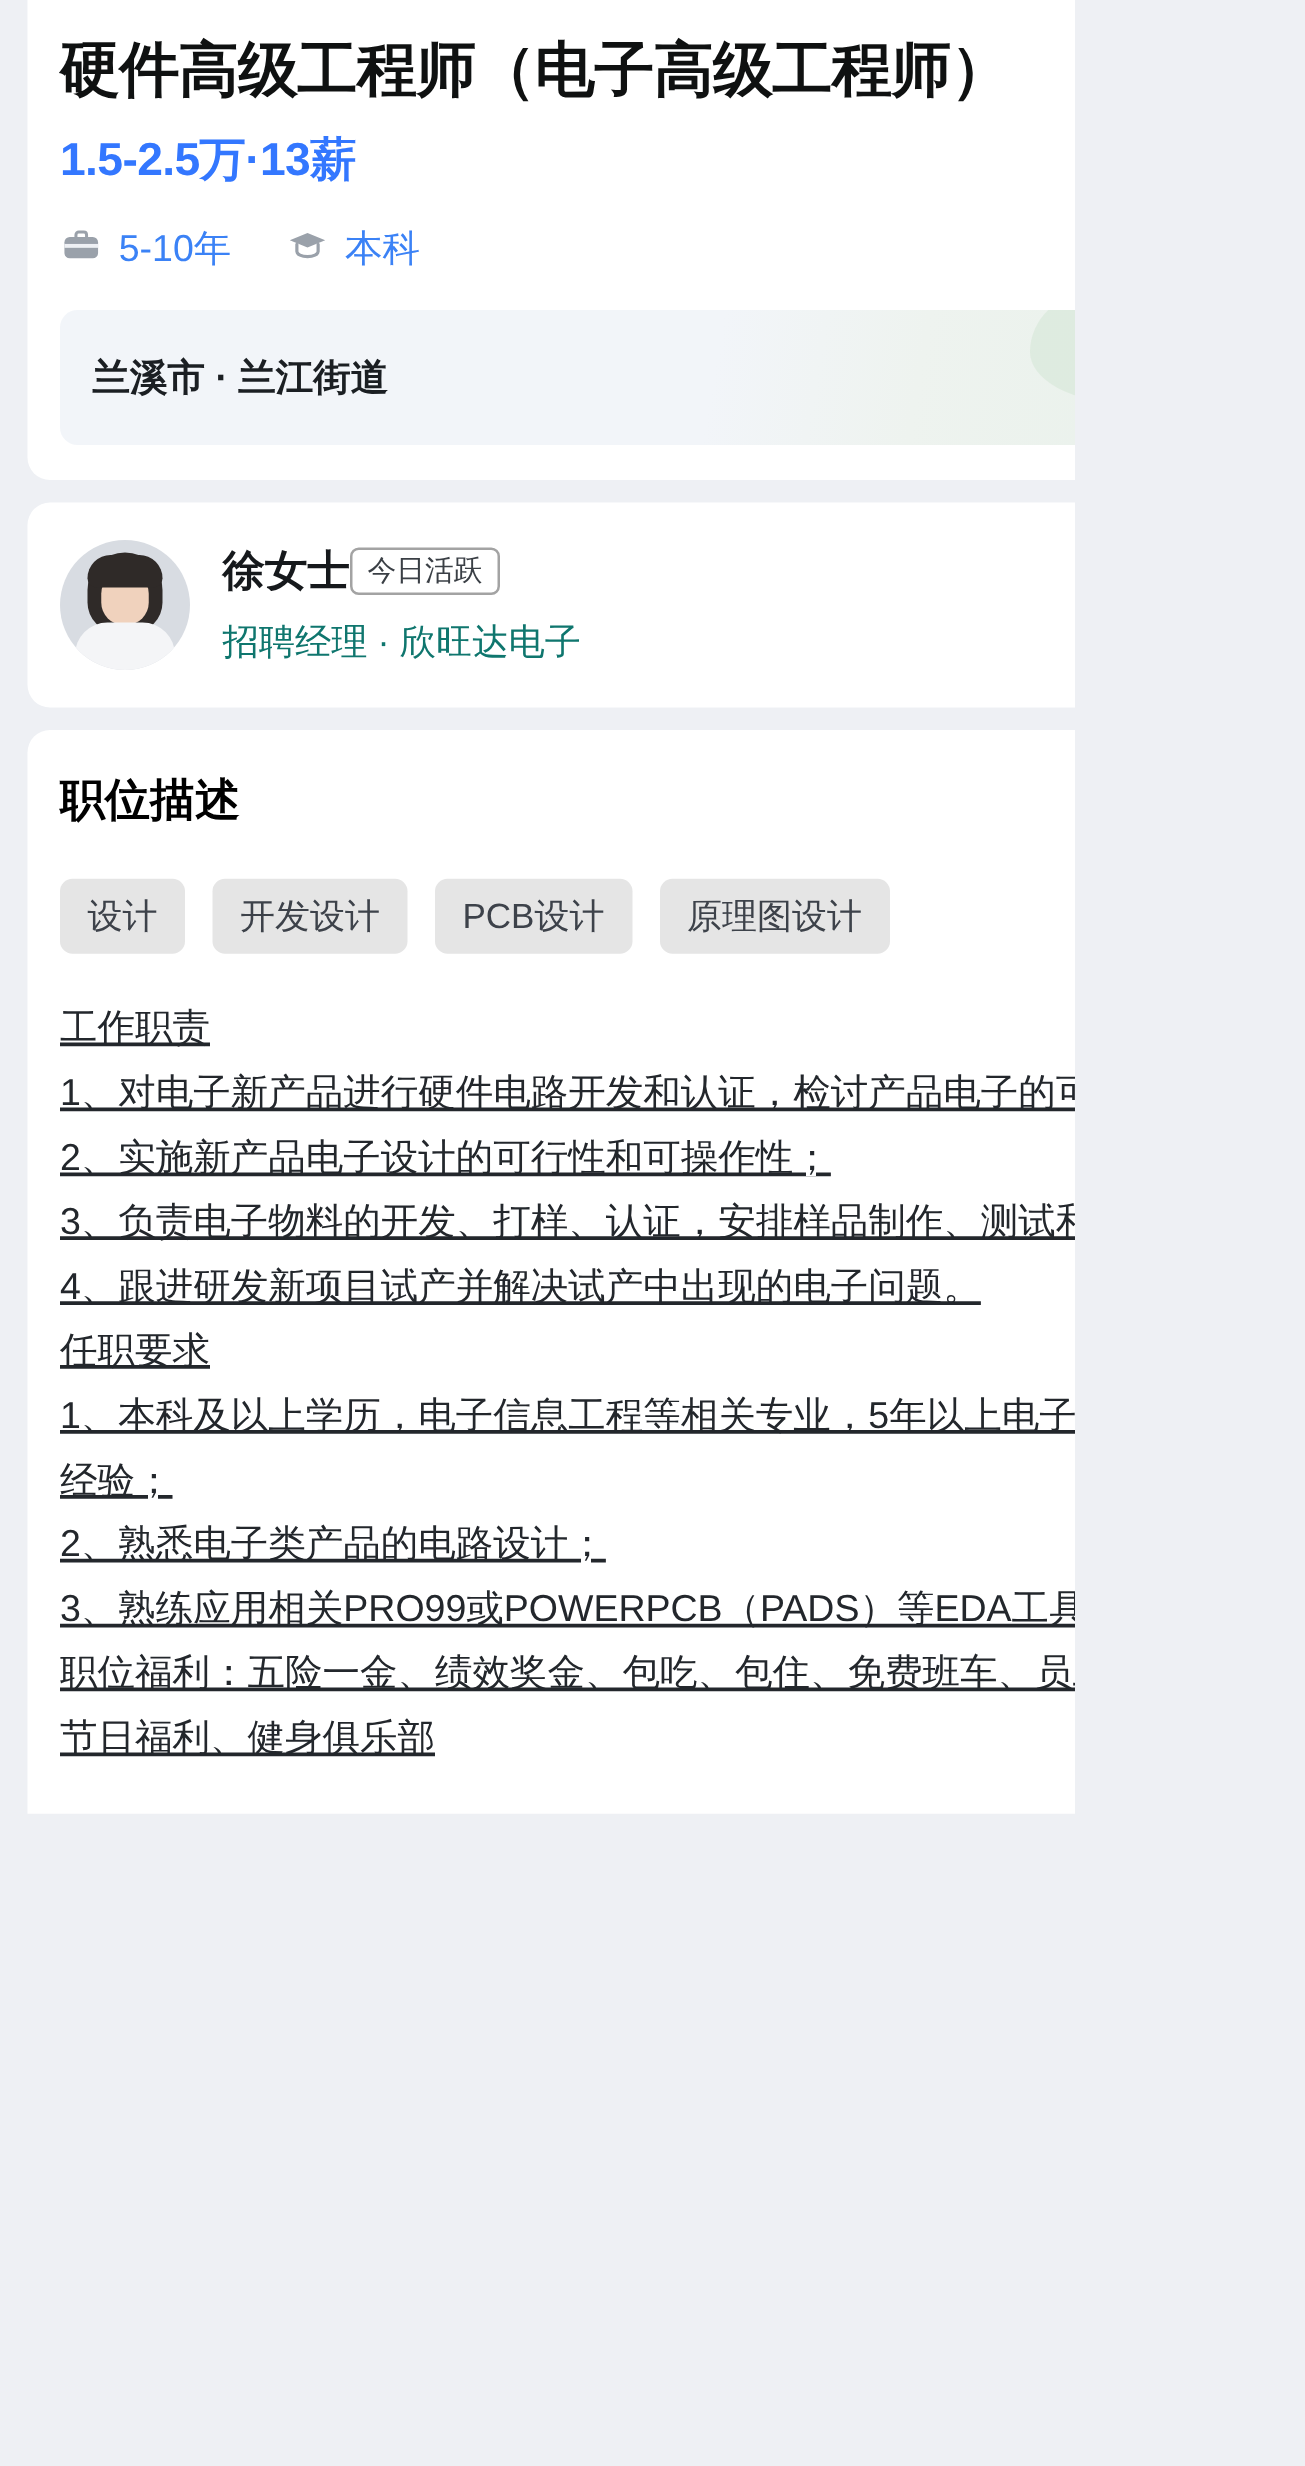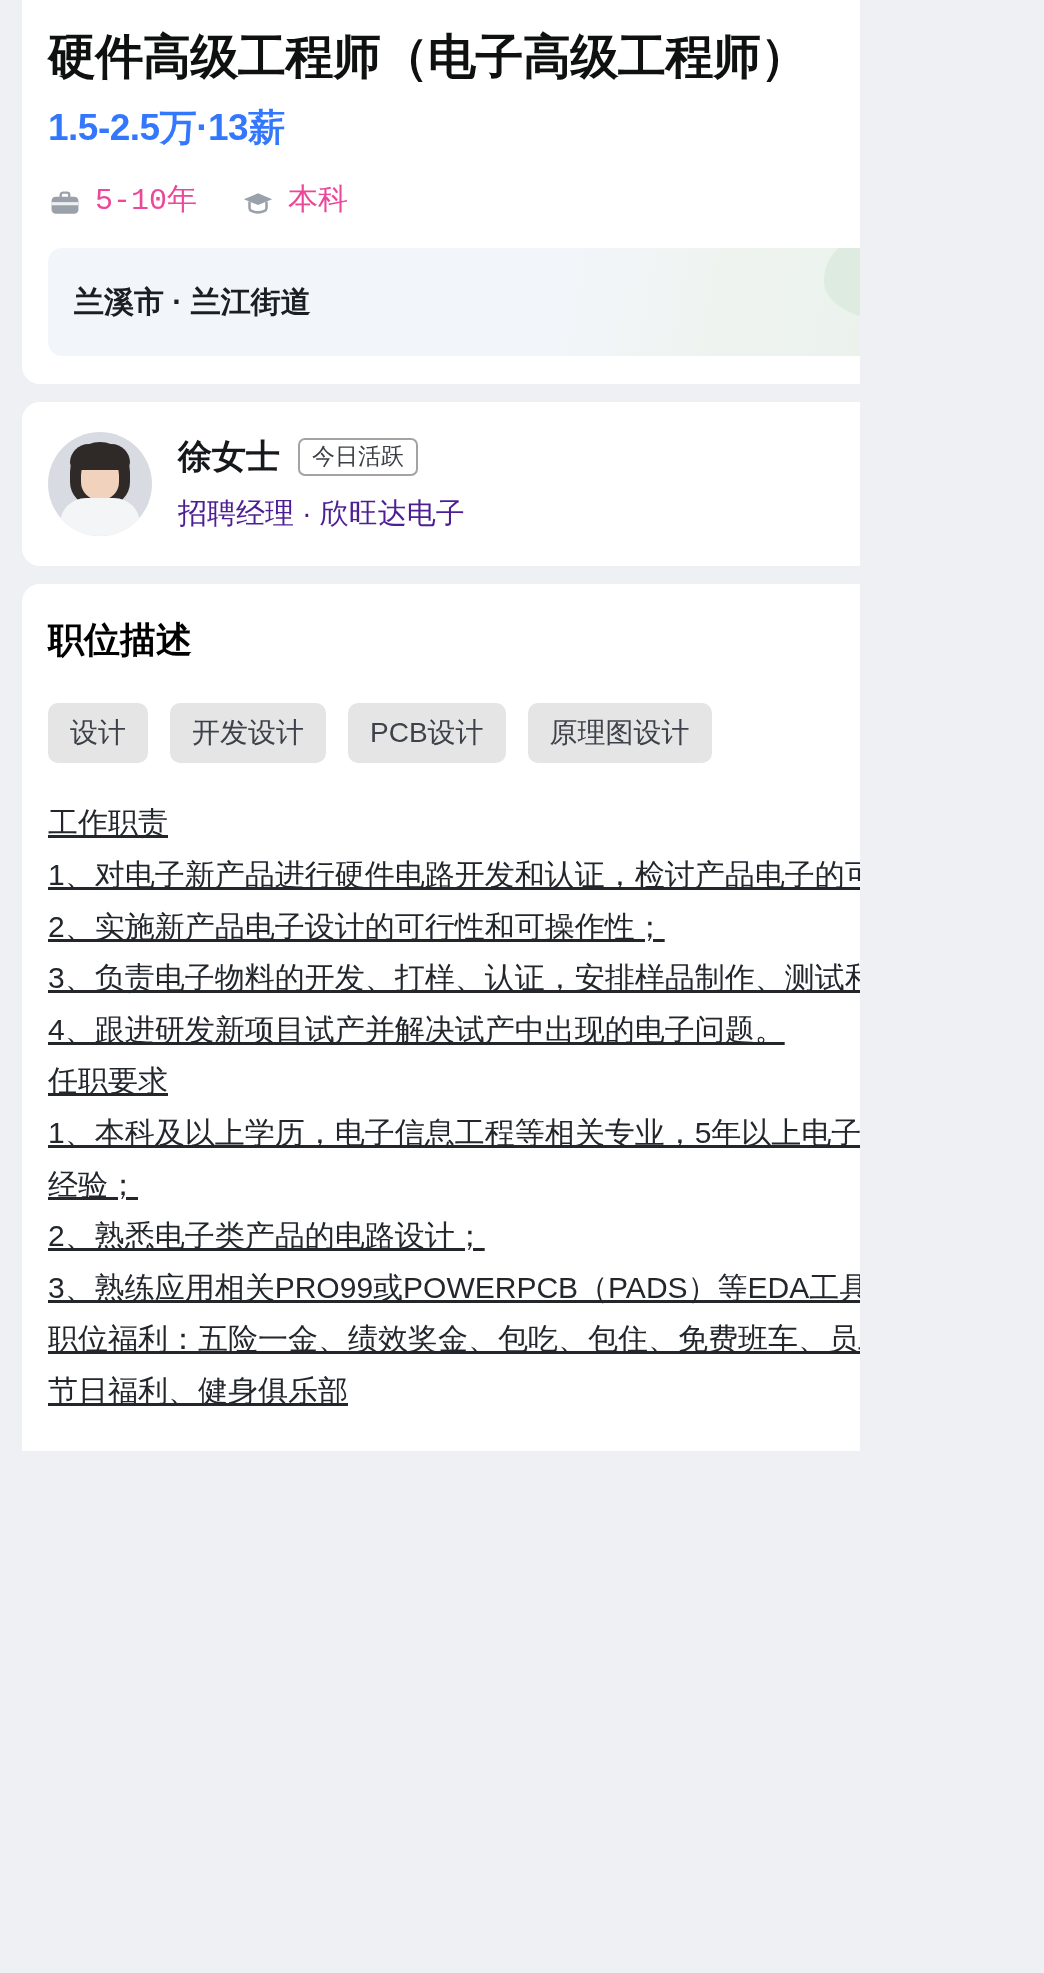--- a/index.html
+++ b/index.html
@@ -43,25 +43,24 @@
     letter-spacing: -0.5px;
   }
   .meta-row {
     margin-top: 26px;
     display: flex;
     align-items: center;
     gap: 44px;
   }
   .meta-item {
     display: flex;
-    align-items: flex-end;
+    align-items: flex-start;
     gap: 13px;
     font-size: 30px;
-    color: #ec4899;
-    font-family: Liberation Mono, monospace;
+    color: #3b82f6;
   }
   .ic { display: inline-block; flex: none; }
   .ic svg { display: block; }
 
   .location-box {
     margin-top: 28px;
     height: 108px;
     border-radius: 14px;
     background: linear-gradient(100deg,#f2f5f9 0%, #f2f5f9 55%, #eef3ef 72%, #e8f1ea 100%);
     display: flex;
@@ -134,32 +133,32 @@
     position: absolute; left: 22px; top: 12px;
     width: 60px; height: 26px; border-radius: 30px 30px 12px 12px;
     background: #2f2a28;
   }
   .avatar .body {
     position: absolute; left: 12px; top: 66px;
     width: 80px; height: 50px; border-radius: 26px 26px 0 0;
     background: #f4f5f7;
   }
   .rec-info { margin-left: 26px; }
-  .rec-line1 { display: flex; align-items: center; gap: 18px; }
+  .rec-line1 { display: flex; align-items: center; }
   .rec-name { font-size: 34px; font-weight: bold; color: #16191c; }
   .rec-badge {
     font-size: 23px;
     color: #3a3f45;
     border: 2px solid #a3a3a3;
     border-radius: 7px;
     padding: 5px 12px 6px;
     line-height: 1;
     background: #fff;
   }
-  .rec-line2 { margin-top: 14px; font-size: 29px; color: #4c1d95; }
+  .rec-line2 { margin-top: 14px; font-size: 29px; color: #0f766e; }
   .play-tri {
     position: absolute;
     right: 26px;
     top: 50%;
     transform: translateY(-50%);
     width: 0; height: 0;
     border-left: 16px solid #8a9099;
     border-top: 10px solid transparent;
     border-bottom: 10px solid transparent;
   }

